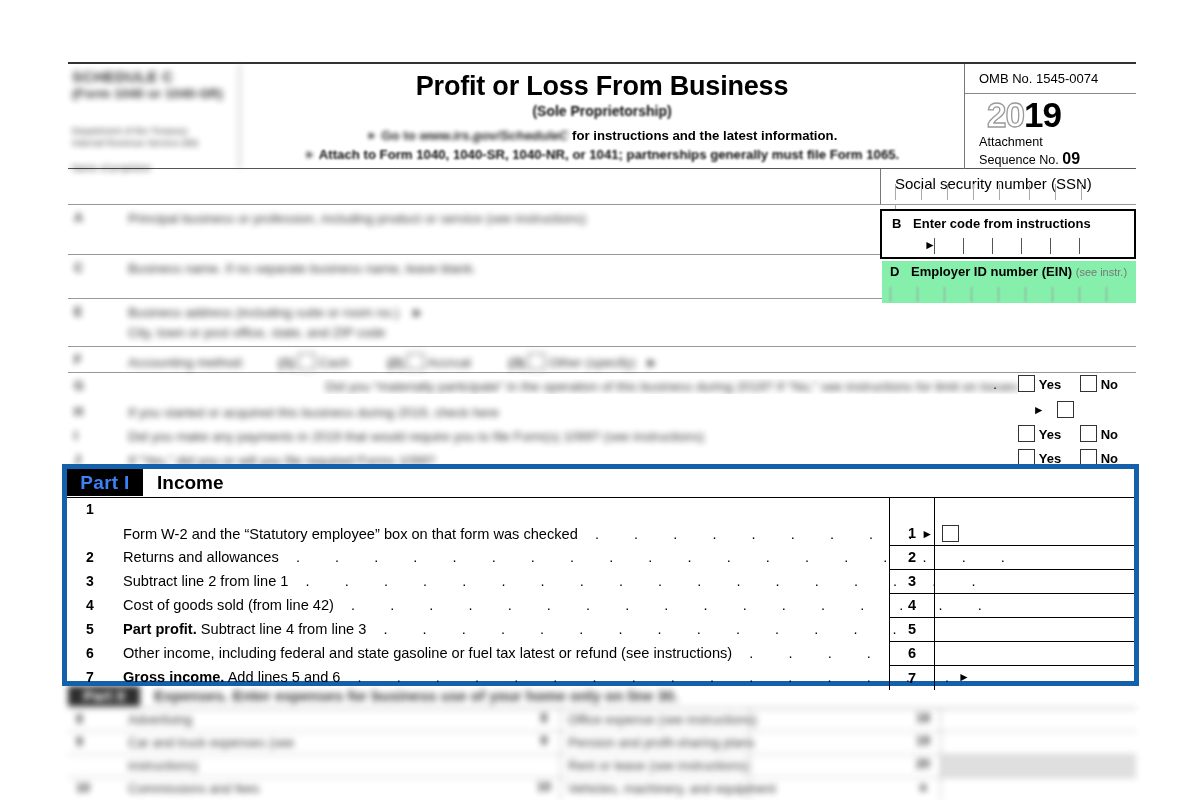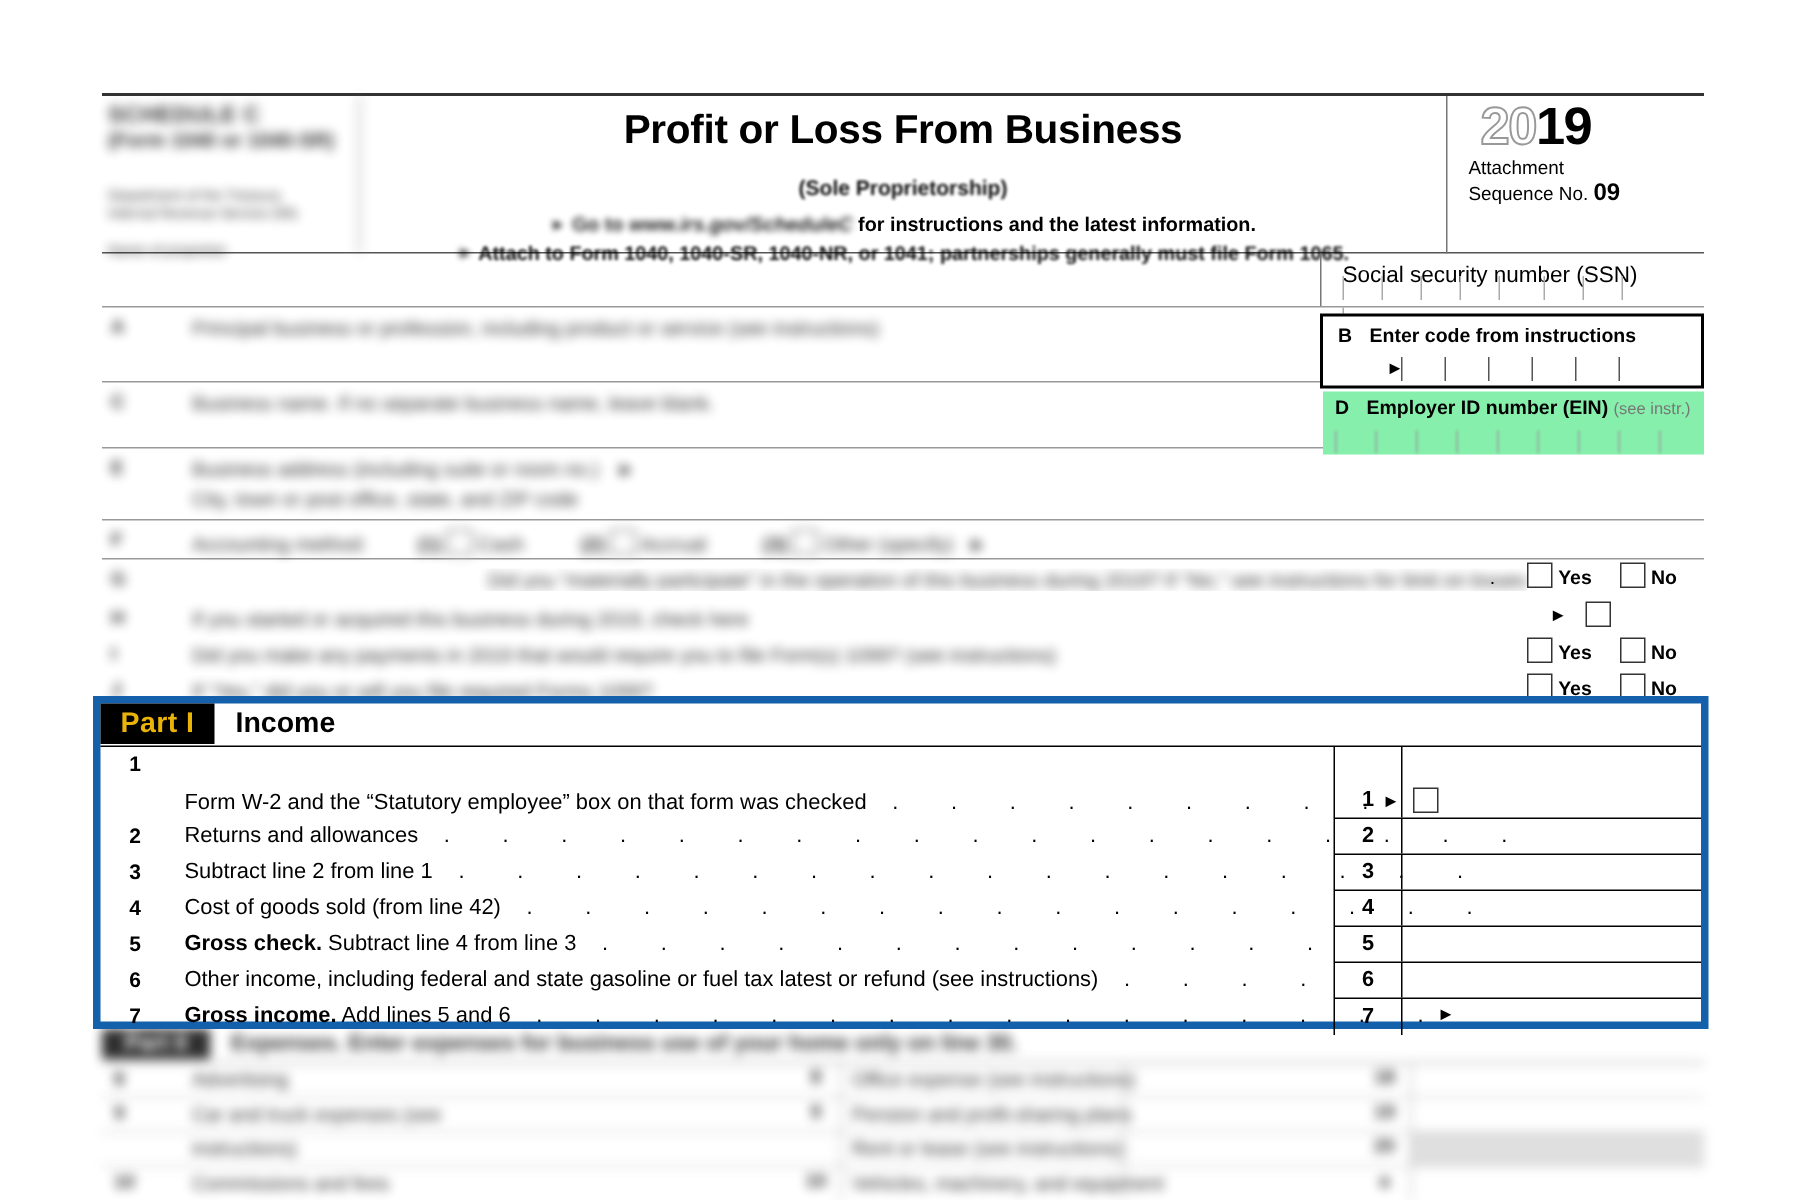--- a/index.html
+++ b/index.html
@@ -56,21 +56,21 @@
     left: 172px; top: 0;
     width: 724px; height: 123px;
     text-align: center;
     padding-top: 7px;
     box-sizing: border-box;
   }
   .form-title {
     font-size: 27px; font-weight: bold; letter-spacing: -0.2px;
     line-height: 1.12;
   }
-  .form-subtitle { font-size: 14px; font-weight: bold; margin-top: 16px; }
+  .form-subtitle { font-size: 14px; font-weight: bold; margin-top: 2px; }
   .go-to-line {
     font-size: 13.2px; font-weight: bold; margin-top: 9px;
   }
   .go-to-line .ital { font-style: italic; }
   .attach-line {
     font-size: 13.2px; font-weight: bold; margin-top: 4px;
     text-align: center;
   }
   .tri { font-size: 11px; vertical-align: 1px; }
 
@@ -165,21 +165,21 @@
   .partI-hdr {
     position: relative;
     height: 29px;
     border-bottom: 1.6px solid #000;
     box-sizing: border-box;
   }
   .partI-badge {
     position: absolute; left: 0; top: 0;
     width: 76px; height: 27px;
     background: #000;
-    color: #eab308;
+    color: #3b82f6;
     font-size: 19px; font-weight: bold;
     line-height: 27px;
     text-align: center;
     letter-spacing: 0.3px;
   }
   .partI-name {
     position: absolute; left: 90px; top: 0;
     font-size: 19px; font-weight: bold; line-height: 27px;
   }
 
@@ -287,20 +287,21 @@
         <span class="ital blur-mid">www.irs.gov/ScheduleC</span>
         <span class="sharp">for instructions and the latest information.</span>
       </div>
       <div class="attach-line">
         <span class="tri blur-mid">►</span>
         <span class="blur-light">Attach to Form 1040, 1040-SR, 1040-NR, or 1041; partnerships generally must file Form 1065.</span>
       </div>
     </div>
 
     <div class="hdr-right sharp">
+      <div class="omb">OMB No. 1545-0074</div>
       <div class="year-wrap">
         <span class="yr-outline">20</span><span class="yr-bold">19</span>
       </div>
       <div class="attach-lbl">Attachment</div>
       <div class="seq-lbl">
         <span>Sequence No.</span>
         <span class="seq-num">09</span>
       </div>
     </div>
   </div>
@@ -453,21 +454,21 @@
         <div class="ln-no">4</div>
         <div class="ln-txt">
           <span>Cost of goods sold (from line 42)</span>
           <span class="dots">&nbsp;.&nbsp;&nbsp;.&nbsp;&nbsp;.&nbsp;&nbsp;.&nbsp;&nbsp;.&nbsp;&nbsp;.&nbsp;&nbsp;.&nbsp;&nbsp;.&nbsp;&nbsp;.&nbsp;&nbsp;.&nbsp;&nbsp;.&nbsp;&nbsp;.&nbsp;&nbsp;.&nbsp;&nbsp;.&nbsp;&nbsp;.&nbsp;&nbsp;.&nbsp;&nbsp;.</span>
         </div>
       </div>
 
       <div class="ln">
         <div class="ln-no">5</div>
         <div class="ln-txt">
-          <b>Gross check.</b>
+          <b>Part profit.</b>
           <span>Subtract line 4 from line 3</span>
           <span class="dots">&nbsp;.&nbsp;&nbsp;.&nbsp;&nbsp;.&nbsp;&nbsp;.&nbsp;&nbsp;.&nbsp;&nbsp;.&nbsp;&nbsp;.&nbsp;&nbsp;.&nbsp;&nbsp;.&nbsp;&nbsp;.&nbsp;&nbsp;.&nbsp;&nbsp;.&nbsp;&nbsp;.&nbsp;&nbsp;.</span>
         </div>
       </div>
 
       <div class="ln">
         <div class="ln-no">6</div>
         <div class="ln-txt">
           <span>Other income, including federal and state gasoline or fuel tax latest or refund (see instructions)</span>
           <span class="dots">&nbsp;.&nbsp;&nbsp;.&nbsp;&nbsp;.&nbsp;&nbsp;.</span>

